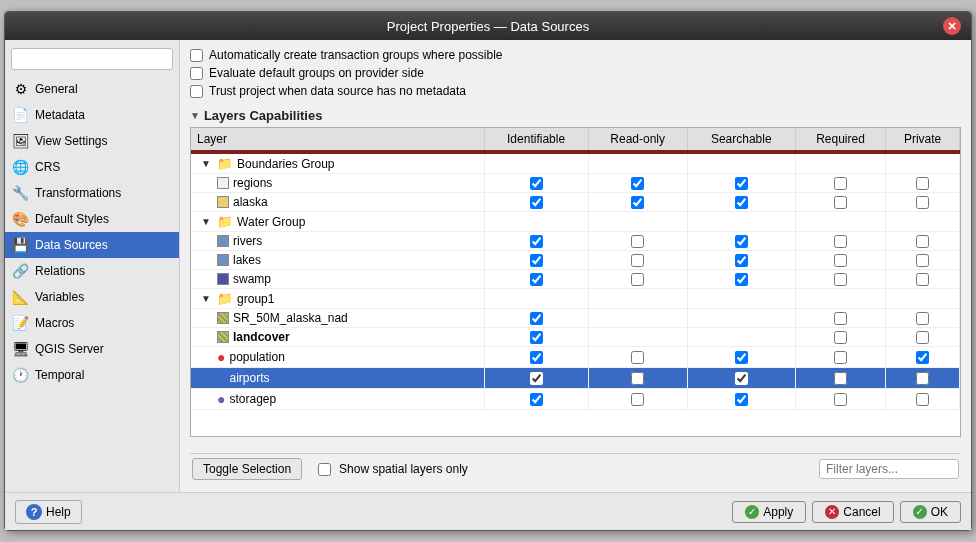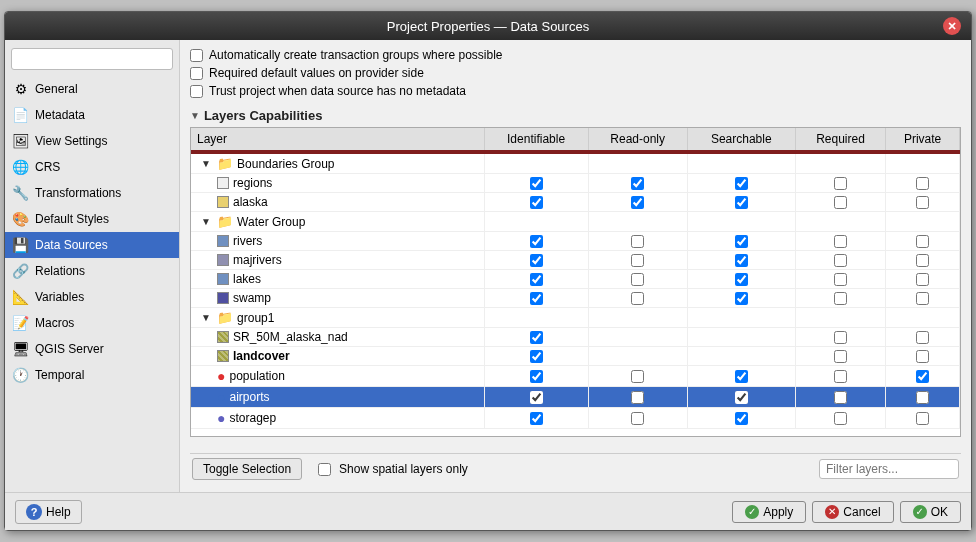--- a/index.html
+++ b/index.html
@@ -342,21 +342,21 @@
     </div>
 
     <div class="main">
 
       <div class="checkbox-row">
         <input type="checkbox" style="">
         <span>Automatically create transaction groups where possible</span>
       </div>
       <div class="checkbox-row">
         <input type="checkbox" style="">
-        <span>Required default values on provider side</span>
+        <span>Evaluate default groups on provider side</span>
       </div>
       <div class="checkbox-row">
         <input type="checkbox" style="">
         <span>Trust project when data source has no metadata</span>
       </div>
 
       <div class="section-header">
         <span class="triangle">▼</span>
         <span>Layers Capabilities</span>
       </div>
@@ -486,53 +486,20 @@
                 </td>
                 <td>
                   <div class="cell-checkbox"></div>
                 </td>
               </tr>
               <tr>
                 <td>
                   <div class="layer-name" style="padding-left: 20px;">
                     <span class="color-box" style="background: rgb(112, 144, 192);"></span>
                     <span>rivers</span>
-                  </div>
-                </td>
-                <td>
-                  <div class="cell-checkbox">
-                    <input type="checkbox" checked="" style="">
-                  </div>
-                </td>
-                <td>
-                  <div class="cell-checkbox">
-                    <input type="checkbox" style="">
-                  </div>
-                </td>
-                <td>
-                  <div class="cell-checkbox">
-                    <input type="checkbox" checked="" style="">
-                  </div>
-                </td>
-                <td>
-                  <div class="cell-checkbox">
-                    <input type="checkbox" style="">
-                  </div>
-                </td>
-                <td>
-                  <div class="cell-checkbox">
-                    <input type="checkbox" style="">
-                  </div>
-                </td>
-              </tr>
-              <tr>
-                <td>
-                  <div class="layer-name" style="padding-left: 20px;">
-                    <span class="color-box" style="background: rgb(144, 144, 176);"></span>
-                    <span>majrivers</span>
                   </div>
                 </td>
                 <td>
                   <div class="cell-checkbox">
                     <input type="checkbox" checked="" style="">
                   </div>
                 </td>
                 <td>
                   <div class="cell-checkbox">
                     <input type="checkbox" style="">

